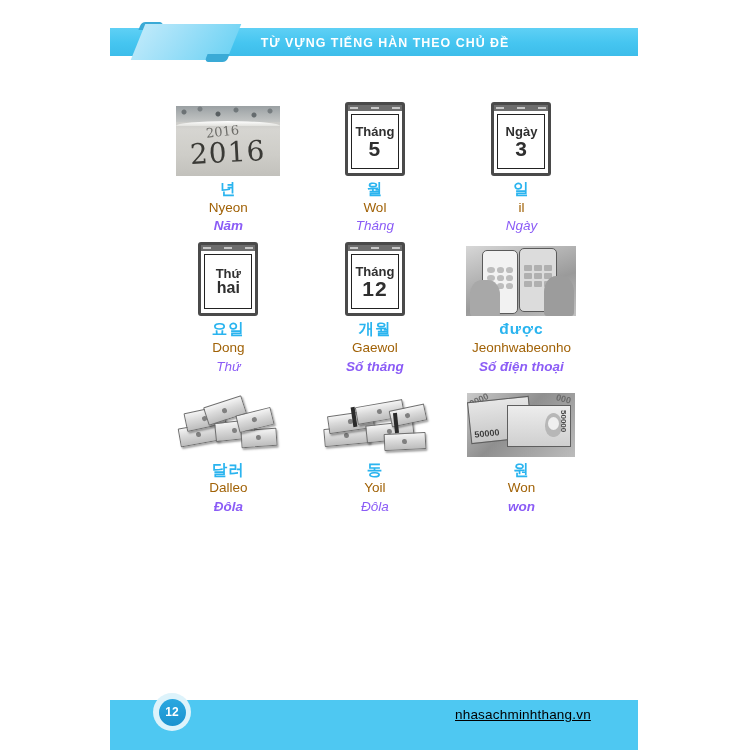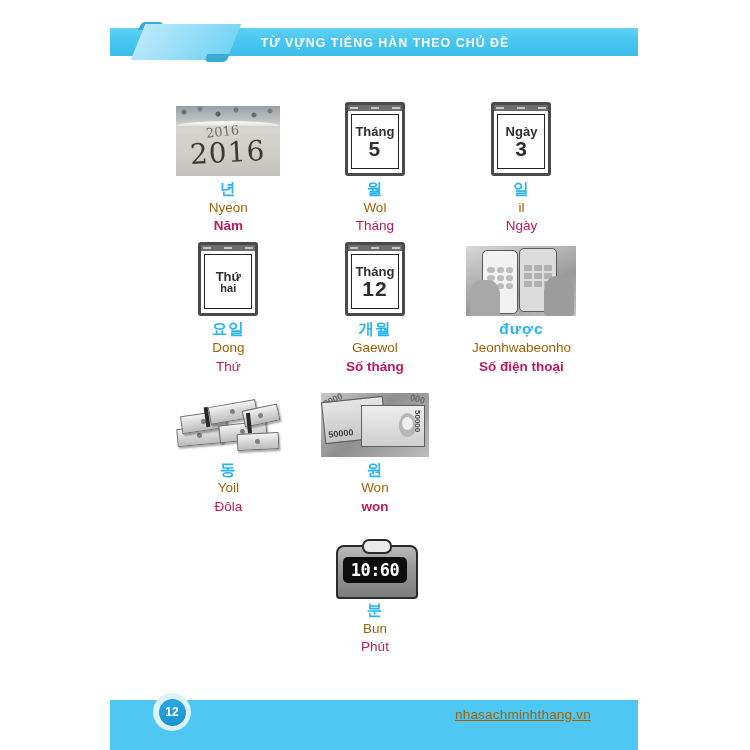--- a/index.html
+++ b/index.html
@@ -109,24 +109,25 @@
     font-weight: bold;
     line-height: 1.15;
     letter-spacing: 1px;
   }
   .rom {
     color: #a16207;
     font-size: 13.5px;
     line-height: 1.45;
   }
   .vi {
-    color: #be185d;
+    color: #8b5cf6;
     font-size: 13.5px;
     font-weight: bold;
     line-height: 1.4;
+    font-style: italic;
   }
   .vi-thin { font-weight: normal; }
 
   
   
   .img-sand {
     width: 104px; height: 70px;
     background:
       linear-gradient(180deg,
         #cfd2d4 0%, #b9bdc0 10%,
@@ -195,21 +196,21 @@
     align-items: center; justify-content: center;
     line-height: 1;
   }
   .img-tablet .t-word {
     font-size: 13px; font-weight: bold; color: #2f2f2f;
   }
   .img-tablet .t-num {
     font-size: 21px; font-weight: bold; color: #2f2f2f; letter-spacing: 1px;
   }
   .img-tablet .t-word2 {
-    font-size: 11px; font-weight: bold; color: #2f2f2f;
+    font-size: 16px; font-weight: bold; color: #2f2f2f;
   }
 
   
   .img-phones {
     width: 110px; height: 70px;
     background: linear-gradient(160deg,#d7d7d7,#9a9a9a 60%,#c2c2c2);
     position: relative; overflow: hidden;
   }
   .img-phones .ph {
     position: absolute;
@@ -367,21 +368,21 @@
     border-radius: 50%;
     background: linear-gradient(180deg,#2aa8e0,#1a92cf);
     display: flex; align-items: center; justify-content: center;
     color: #ffffff;
     font-size: 12px;
     font-weight: bold;
   }
   .site-link {
     position: absolute;
     left: 455px; top: 707px;
-    color: #a16207;
+    color: #000000;
     font-size: 13.5px;
     text-decoration: underline;
     letter-spacing: 0.2px;
     text-align: right;
   }
 </style>
 </head>
 <body>
 
 <div id="page">
@@ -525,20 +526,35 @@
           </div>
         </div>
         <div class="kr">được</div>
         <div class="rom">Jeonhwabeonho</div>
         <div class="vi">Số điện thoại</div>
       </div>
     </div>
 
     <div class="row">
 
+      <div class="cell">
+        <div class="thumb">
+          <div class="img-money">
+            <i class="m-d3"></i>
+              <i class="m-d1"></i>
+              <i class="m-d2"></i>
+            <i class="m-d4"></i>
+              <i class="m-d6"></i>
+              <i class="m-d5"></i>
+          </div>
+        </div>
+        <div class="kr">달러</div>
+        <div class="rom">Dalleo</div>
+        <div class="vi">Đôla</div>
+      </div>
 
       <div class="cell">
         <div class="thumb">
           <div class="img-money">
             <i class="m-g3"></i>
               <i class="m-g1"></i>
               <i class="m-g2"></i>
             <i class="m-g4"></i>
               <i class="m-g6"></i>
               <i class="m-g5"></i>
@@ -564,36 +580,20 @@
               <div class="denom-v">50000</div>
             </div>
           </div>
         </div>
         <div class="kr">원</div>
         <div class="rom">Won</div>
         <div class="vi">won</div>
       </div>
     </div>
 
-    <div class="row row-single">
-      <div class="cell">
-        <div class="thumb">
-          <div class="img-clock">
-            <div class="body"></div>
-            <div class="handle"></div>
-            <div class="display">
-              <span>10:60</span>
-            </div>
-          </div>
-        </div>
-        <div class="kr">분</div>
-        <div class="rom">Bun</div>
-        <div class="vi vi-thin">Phút</div>
-      </div>
-    </div>
 
   </div>
 
   <div class="footer-bar"></div>
   <div class="page-circle-outer">
     <div class="page-circle-inner">12</div>
   </div>
   <a class="site-link" href="#">nhasachminhthang.vn</a>
 
 </div>

